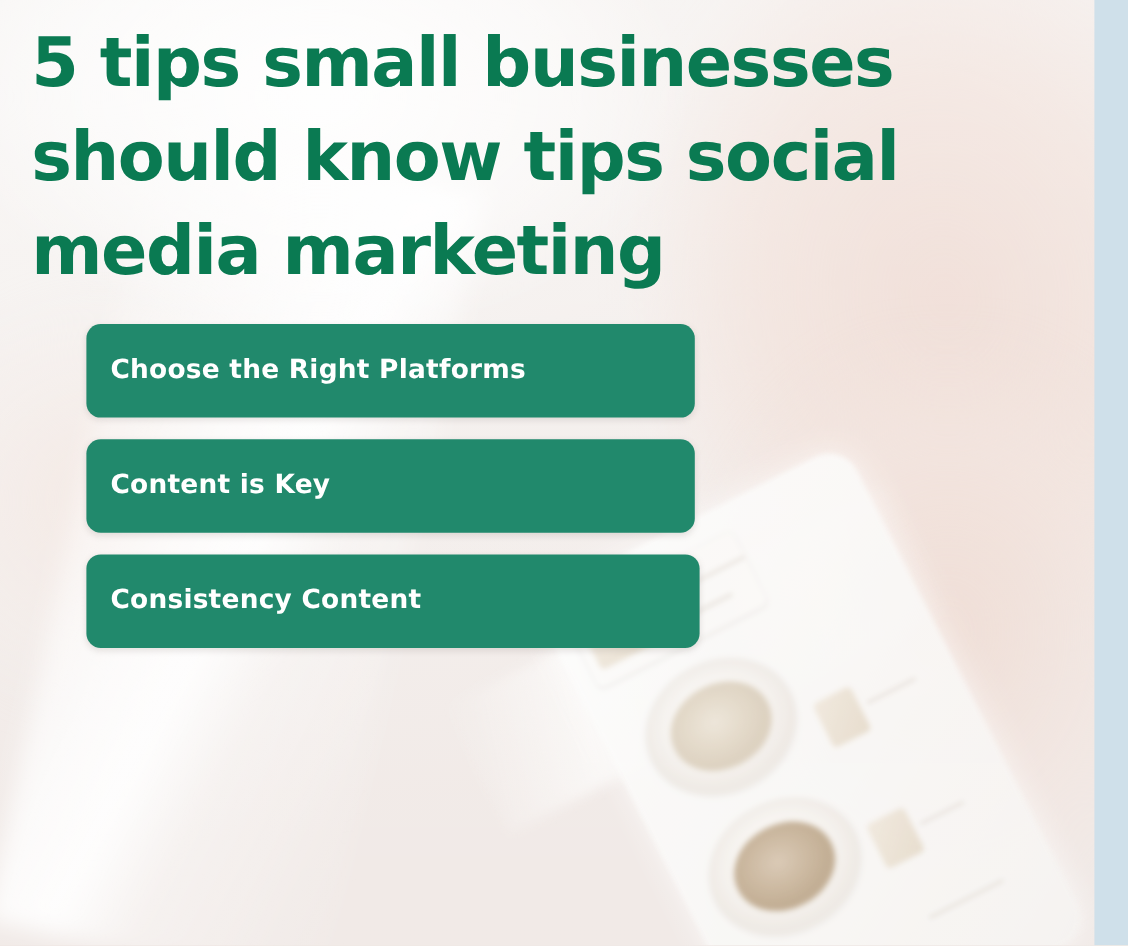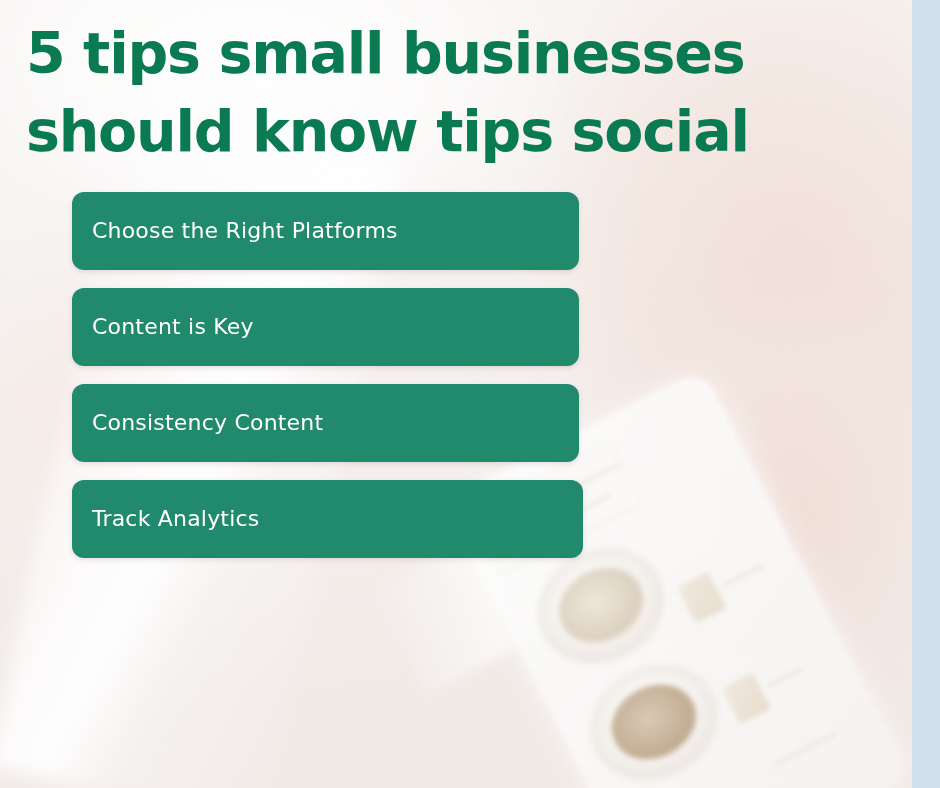--- a/index.html
+++ b/index.html
@@ -188,21 +188,21 @@
     align-items:center;
     padding-left:20px;
     box-shadow:0 2px 5px rgba(120,110,104,.18);
     cursor:pointer;
   }
   .tip:last-child { width:511px; }
 
   .tip-label {
     color:#ffffff;
     font-family:"DejaVu Sans", sans-serif;
-    font-weight:normal;
+    font-weight:bold;
     font-size:22px;
     letter-spacing:.2px;
     line-height:1;
     white-space:nowrap;
   }
 </style>
 </head>
 <body>
 
 <div id="poster">
@@ -240,37 +240,35 @@
     <div class="bg-veil"></div>
   </div>
 
   <div class="right-strip"></div>
 
   <div class="content">
 
     <h1 class="headline">
       <span class="hl-line">5 tips small businesses</span>
       <span class="hl-line">should know tips social</span>
+      <span class="hl-line">media marketing</span>
     </h1>
 
     <div class="tips">
 
       <div class="tip">
         <span class="tip-label">Choose the Right Platforms</span>
       </div>
 
       <div class="tip">
         <span class="tip-label">Content is Key</span>
       </div>
 
       <div class="tip">
         <span class="tip-label">Consistency Content</span>
       </div>
 
 
-      <div class="tip">
-        <span class="tip-label">Track Analytics</span>
-      </div>
 
     </div>
   </div>
 
 </div>
 
 </body></html>

